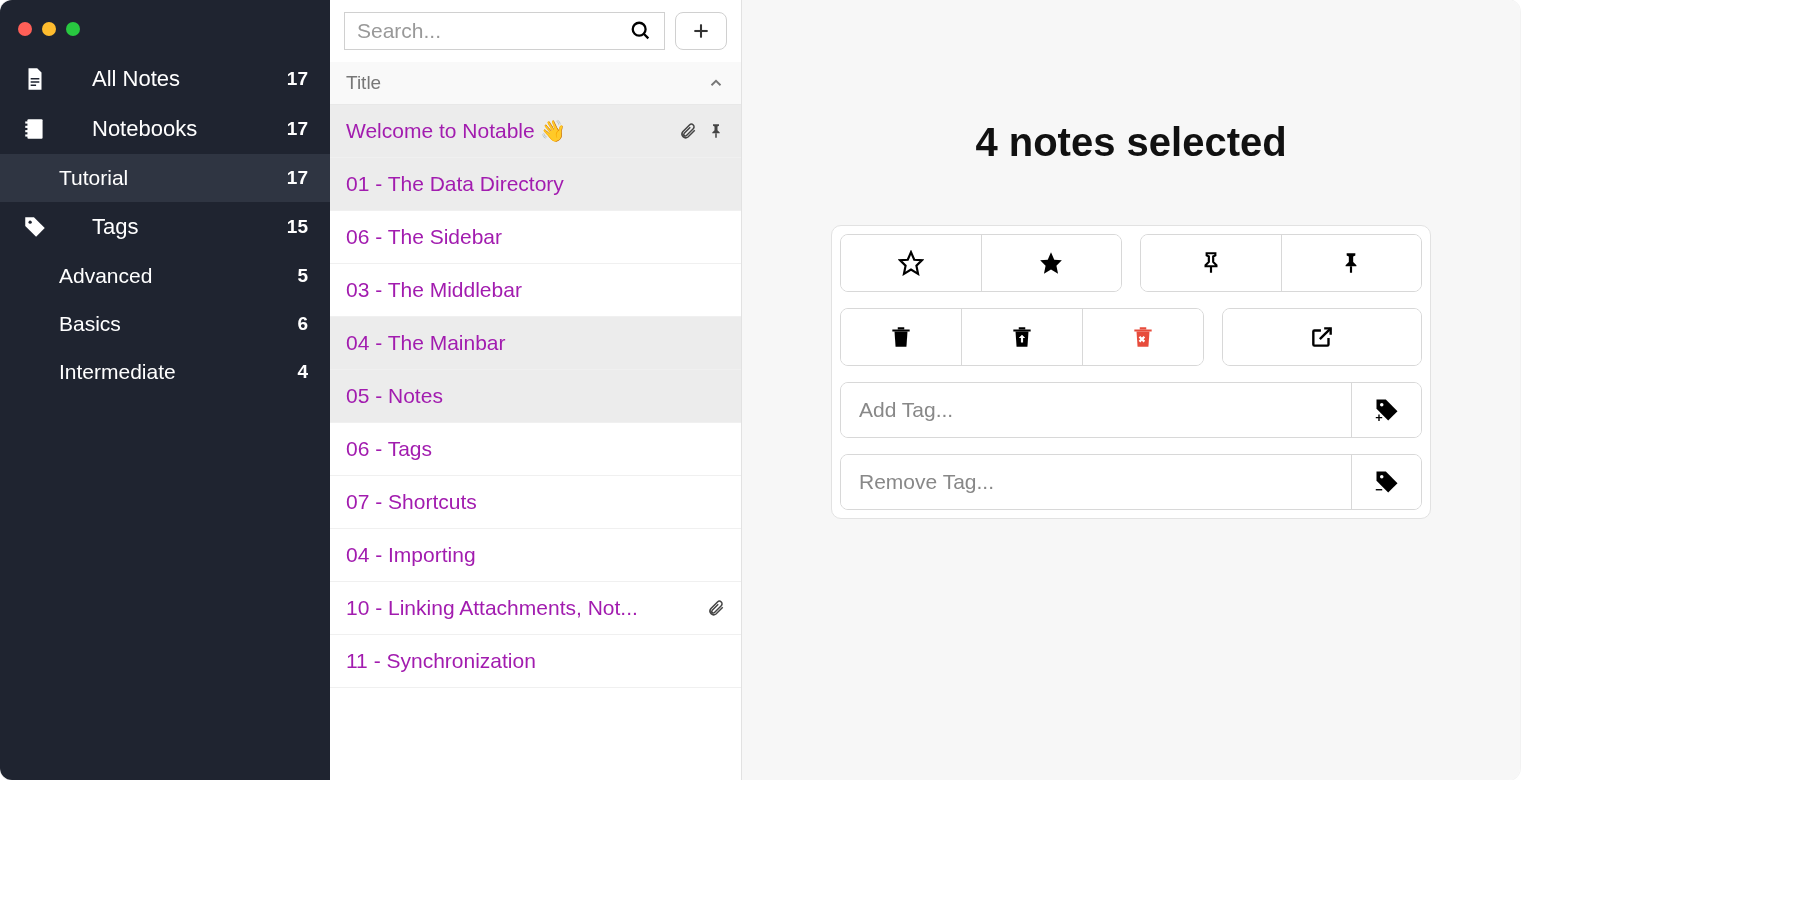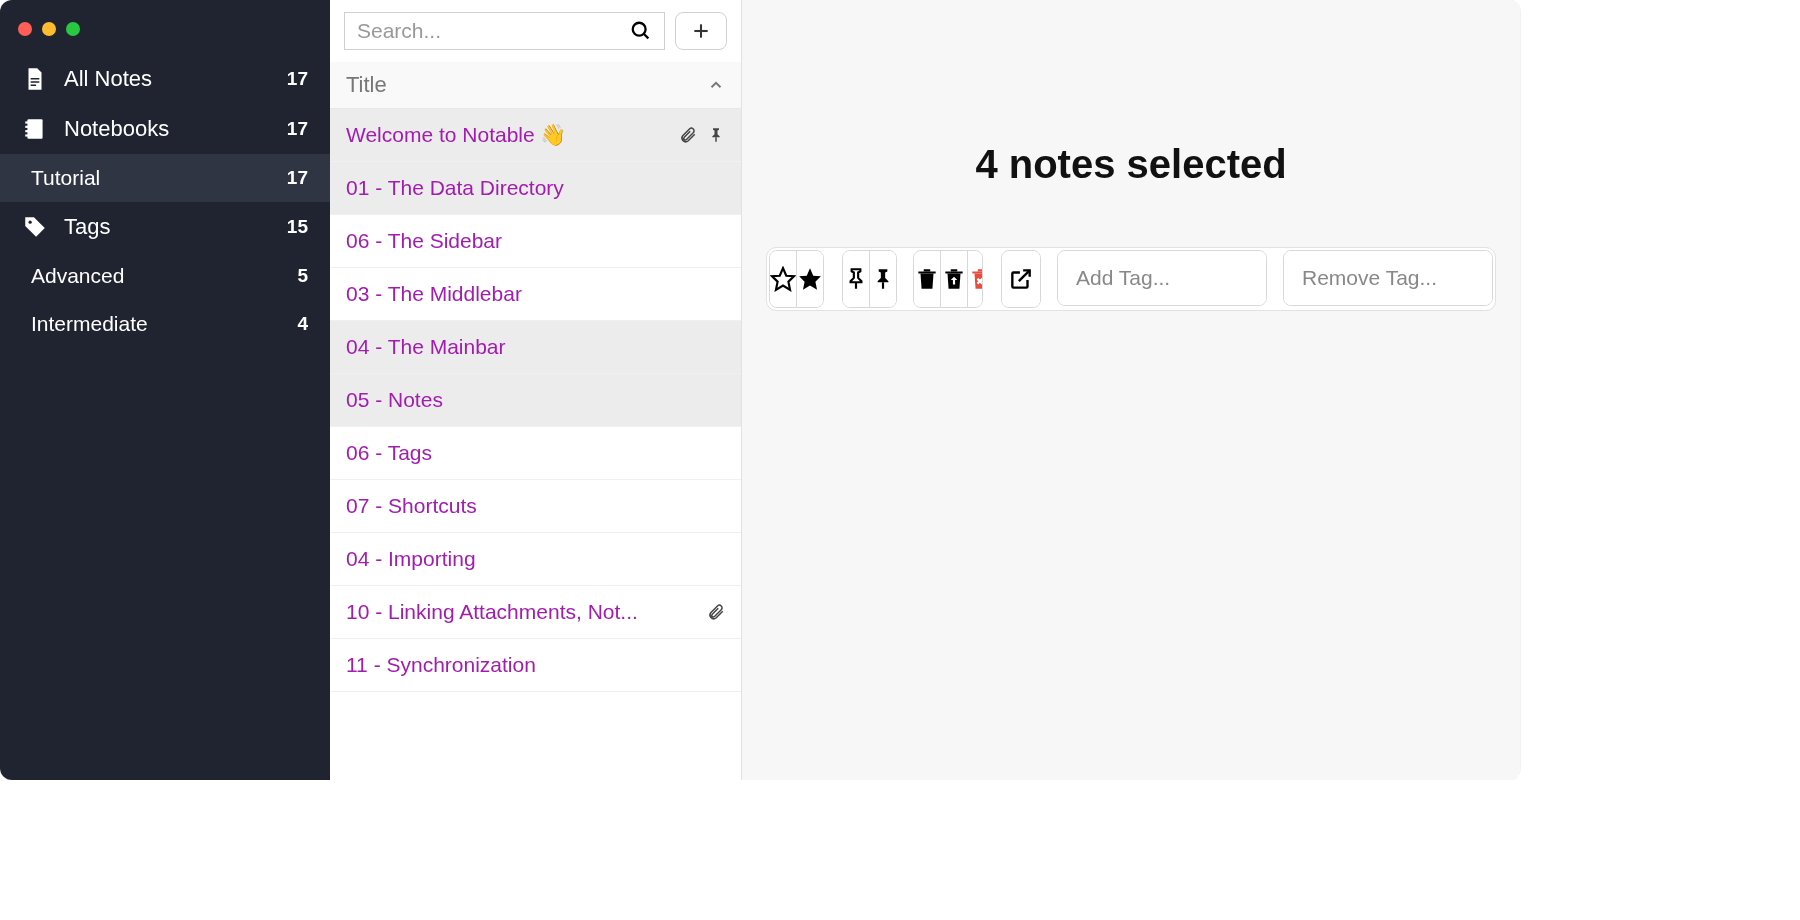--- a/index.html
+++ b/index.html
@@ -10,45 +10,45 @@
 .sidebar { width: 330px; background: #1f2430; color: #fff; display: flex; flex-direction: column; padding-top: 10px; }
 .traffic-lights { display: flex; gap: 10px; padding: 12px 18px 18px 18px; }
 .dot { width: 14px; height: 14px; border-radius: 50%; }
 .dot.red { background: #ff5f57; }
 .dot.yellow { background: #febc2e; }
 .dot.green { background: #28c840; }
 .side-item { display: flex; align-items: center; padding: 12px 22px; font-size: 22px; cursor: pointer; }
 .side-item.child { padding-left: 31px; font-size: 21px; }
 .side-item.active { background: #2f3542; }
 .side-icon { width: 26px; height: 26px; margin-right: 16px; display: flex; align-items: center; justify-content: center; }
-.side-label { flex: 1; }
+.side-label { flex: 1; margin-left: 28px; }
 .side-count { font-size: 19px; font-weight: 600; margin-left: 14px; }
 
 
 .middlebar { width: 412px; background: #fff; border-right: 1px solid #e2e2e2; display: flex; flex-direction: column; }
 .search-row { display: flex; gap: 10px; padding: 12px 14px; }
 .search-box { flex: 1; display: flex; align-items: center; border: 1px solid #d0d0d0; border-radius: 0; padding: 6px 12px; }
 .search-input { flex: 1; border: none; outline: none; font-size: 21px; color: #333; background: transparent; }
 .search-input::placeholder { color: #999; }
 .search-icon { width: 22px; height: 22px; }
 .add-btn { width: 52px; border: 1px solid #d0d0d0; border-radius: 8px; display: flex; align-items: center; justify-content: center; font-size: 28px; color: #333; cursor: pointer; background: #fff; }
-.sort-header { display: flex; align-items: center; padding: 10px 16px; font-size: 22px; color: #777; border-bottom: 1px solid #e8e8e8; background: #f9f9f9; cursor: pointer; }
+.sort-header { display: flex; align-items: center; padding: 10px 16px; font-size: 19px; color: #777; border-bottom: 1px solid #e8e8e8; background: #f9f9f9; cursor: pointer; }
 .sort-label { flex: 1; }
 .sort-icon { width: 18px; height: 18px; }
 .note-list { flex: 1; overflow: hidden; }
 .note-item { display: flex; align-items: center; padding: 14px 16px; font-size: 21px; color: #a21caf; border-bottom: 1px solid #f0f0f0; cursor: pointer; }
 .note-item.selected { background: #ececec; }
 .note-title { flex: 1; white-space: nowrap; overflow: hidden; text-overflow: ellipsis; }
 .note-icons { display: flex; gap: 10px; color: #444; }
 .small-icon { width: 18px; height: 18px; }
 
 
 .main { flex: 1; background: #f7f7f7; display: flex; flex-direction: column; align-items: center; padding-top: 120px; }
-.main-heading { font-size: 40px; font-weight: 600; color: #111; margin-bottom: 60px; margin-top: 22px; }
-.action-panel { width: 730px; background: #fff; border: 1px solid #e2e2e2; border-radius: 10px; padding: 2px; display: flex; flex-direction: row; gap: 16px; }
+.main-heading { font-size: 40px; font-weight: 600; color: #111; margin-bottom: 60px; }
+.action-panel { width: 600px; background: #fff; border: 1px solid #e2e2e2; border-radius: 10px; padding: 8px; display: flex; flex-direction: column; gap: 16px; }
 .btn-row { display: flex; gap: 18px; }
 .btn-group { flex: 1; display: flex; border: 1px solid #d8d8d8; border-radius: 8px; overflow: hidden; }
 .btn-group.single { flex: 0.74; }
 .action-btn { flex: 1; height: 56px; background: #fff; border: none; border-right: 1px solid #d8d8d8; display: flex; align-items: center; justify-content: center; cursor: pointer; }
 .action-btn:last-child { border-right: none; }
 .action-btn svg { width: 26px; height: 26px; }
 .tag-row { display: flex; border: 1px solid #d8d8d8; border-radius: 8px; overflow: hidden; height: 56px; }
 .tag-input { flex: 1; border: none; outline: none; padding: 0 18px; font-size: 21px; }
 .tag-input::placeholder { color: #888; }
 .tag-btn { width: 70px; border: none; border-left: 1px solid #d8d8d8; background: #fff; display: flex; align-items: center; justify-content: center; cursor: pointer; }
@@ -100,20 +100,24 @@
               <path d="M3 3h8l10 10-8 8L3 11z"></path>
               <circle cx="7.5" cy="7.5" r="1.5" fill="#1f2430"></circle>
             </svg>
           </span>
           <span class="side-label">Tags</span>
           <span class="side-count">15</span>
         </div>
         <div class="side-item child">
           <span class="side-label">Advanced</span>
           <span class="side-count">5</span>
+        </div>
+        <div class="side-item child">
+          <span class="side-label">Basics</span>
+          <span class="side-count">6</span>
         </div>
         <div class="side-item child">
           <span class="side-label">Intermediate</span>
           <span class="side-count">4</span>
         </div>
       </div>
   </div>
 
   <div class="middlebar">
     <div class="search-row">

